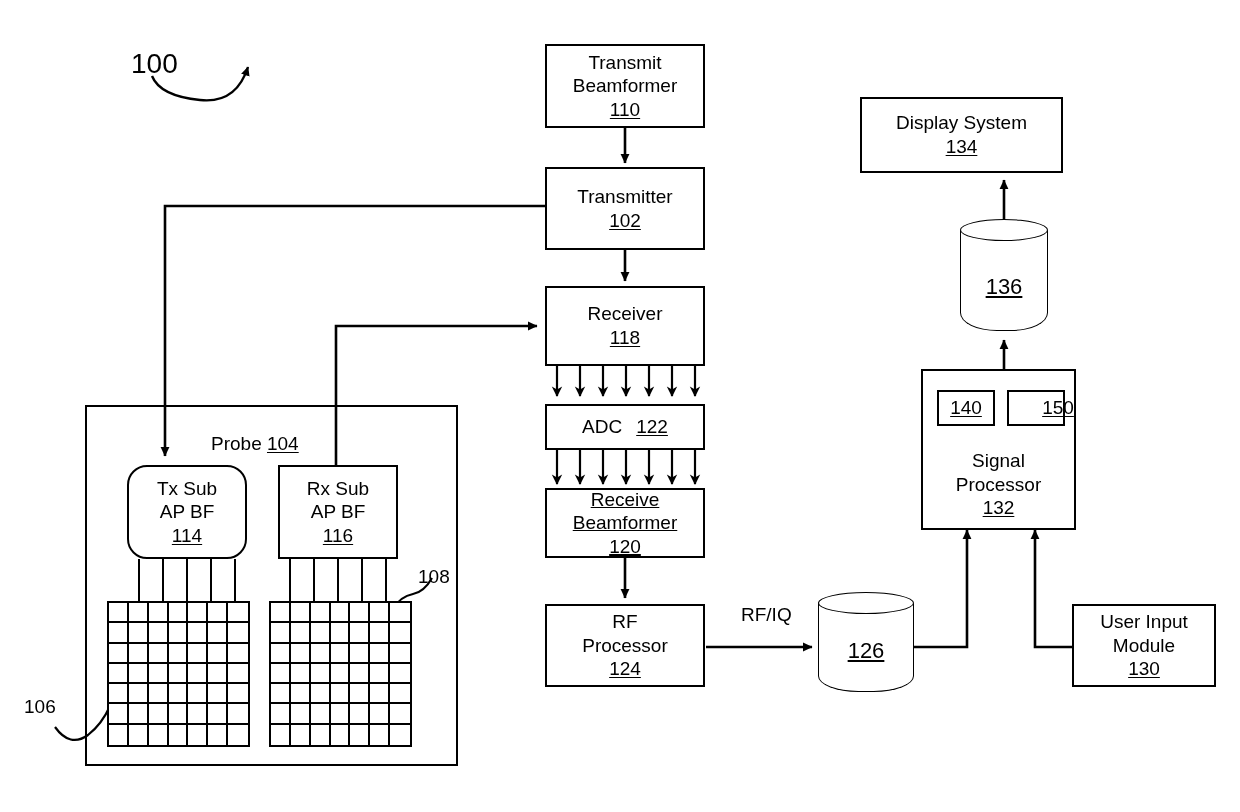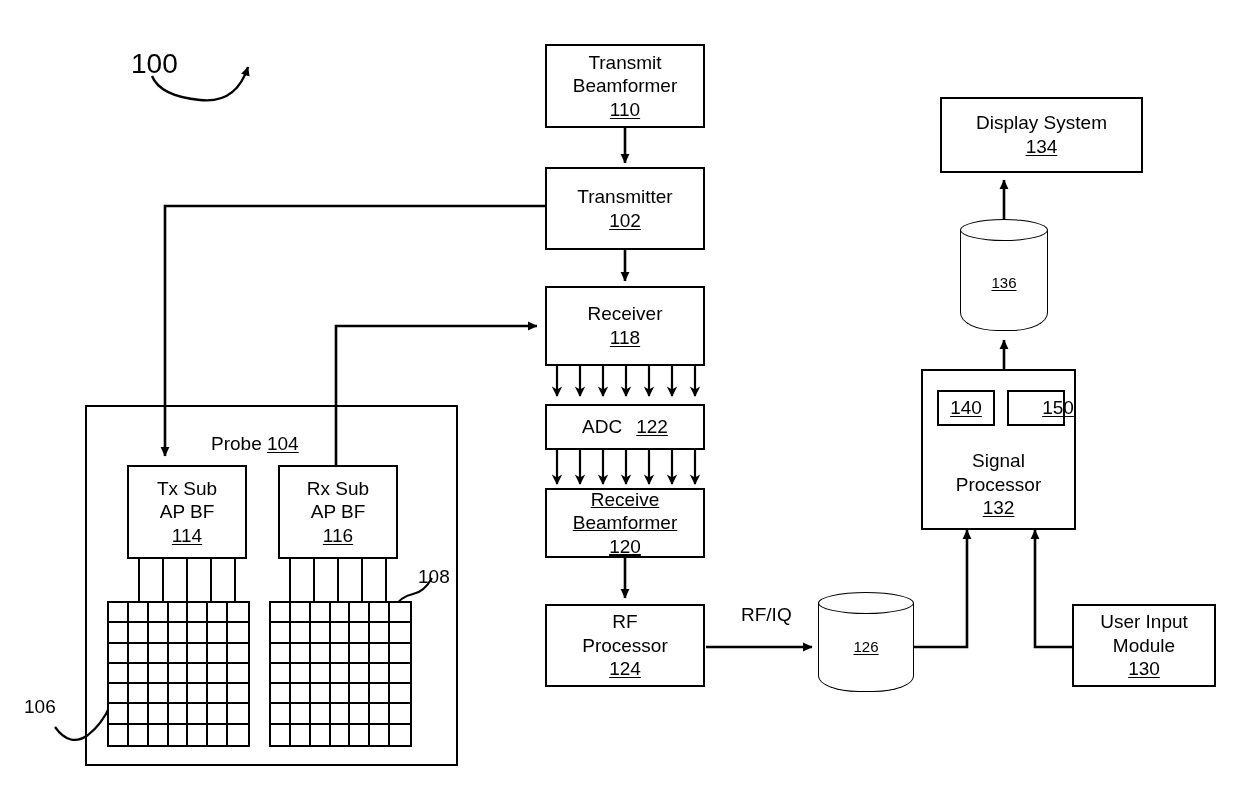--- a/index.html
+++ b/index.html
@@ -83,21 +83,21 @@
     left: 0; right: 0; top: 0;
     box-sizing: border-box;
     border: 1.6px solid #000;
     border-radius: 50%;
     background: #fff;
   }
   .cyl .cyl-label {
     position: absolute;
     left: 0; right: 0;
     text-align: center;
-    font-size: 15px;
+    font-size: 22px;
     text-decoration: underline;
     text-underline-offset: 2px;
   }
 
   
   .grid {
     position: absolute;
     box-sizing: border-box;
     border: 2px solid #000;
     background: #fff;
@@ -233,21 +233,21 @@
   </div>
 
   <div class="flabel" style="left:741px; top:604px;">RF/IQ</div>
 
   <div class="cyl" style="left:818px; top:592px; width:96px; height:100px;">
     <div class="cyl-body" style="top:11px; height:89px;"></div>
     <div class="cyl-top" style="height:22px;"></div>
     <div class="cyl-label" style="top:46px;">126</div>
   </div>
 
-  <div class="node" style="left:940px; top:97px; width:203px; height:76px;">
+  <div class="node" style="left:860px; top:97px; width:203px; height:76px;">
     <span class="ln">Display System</span>
     <span class="ln ref">134</span>
   </div>
 
   <div class="cyl" style="left:960px; top:219px; width:88px; height:112px;">
     <div class="cyl-body" style="top:11px; height:101px;"></div>
     <div class="cyl-top" style="height:22px;"></div>
     <div class="cyl-label" style="top:55px;">136</div>
   </div>
 
@@ -270,21 +270,21 @@
     <span class="ln ref">130</span>
   </div>
 
   <div class="node" style="left:85px; top:405px; width:373px; height:361px; justify-content:flex-start; background:transparent;"></div>
 
   <div class="flabel" style="left:211px; top:433px;">
     <span>Probe</span>
     <span class="inline-ref">104</span>
   </div>
 
-  <div class="node" style="left:127px; top:465px; width:120px; height:94px;">
+  <div class="node" style="left:127px; top:465px; width:120px; height:94px;border-radius:20px;">
     <span class="ln">Tx Sub</span>
     <span class="ln">AP BF</span>
     <span class="ln ref">114</span>
   </div>
 
   <div class="node" style="left:278px; top:465px; width:120px; height:94px;">
     <span class="ln">Rx Sub</span>
     <span class="ln">AP BF</span>
     <span class="ln ref">116</span>
   </div>

